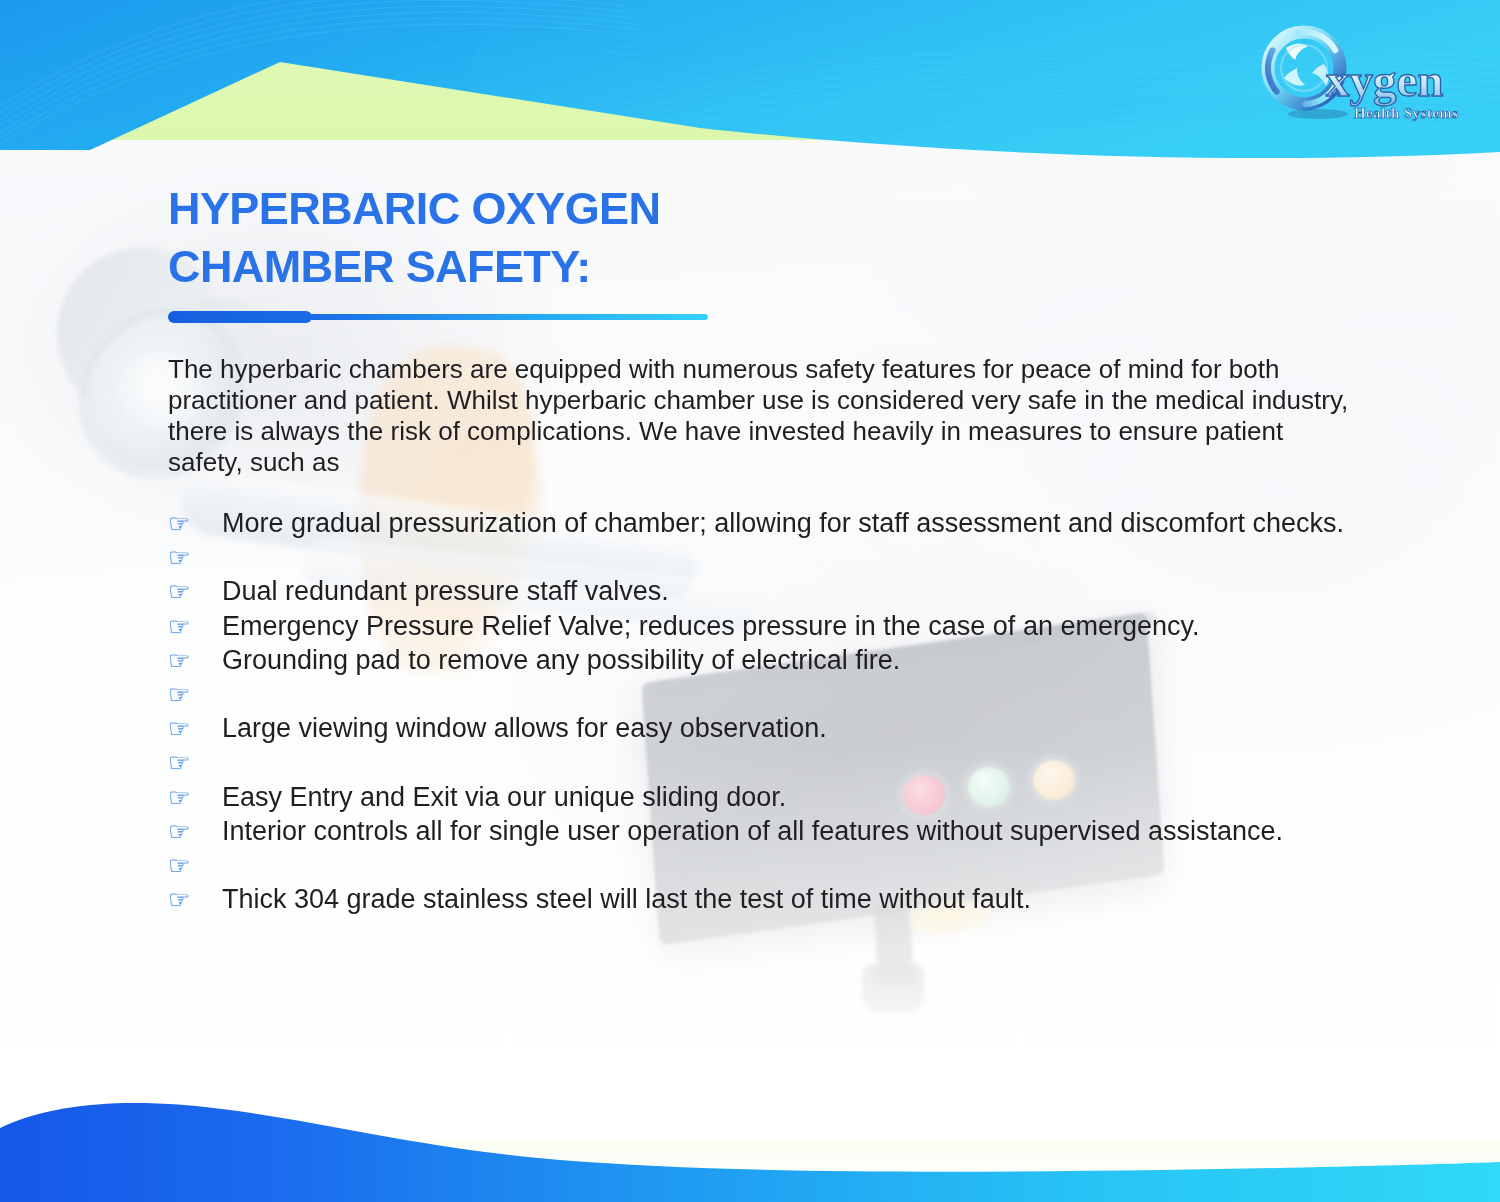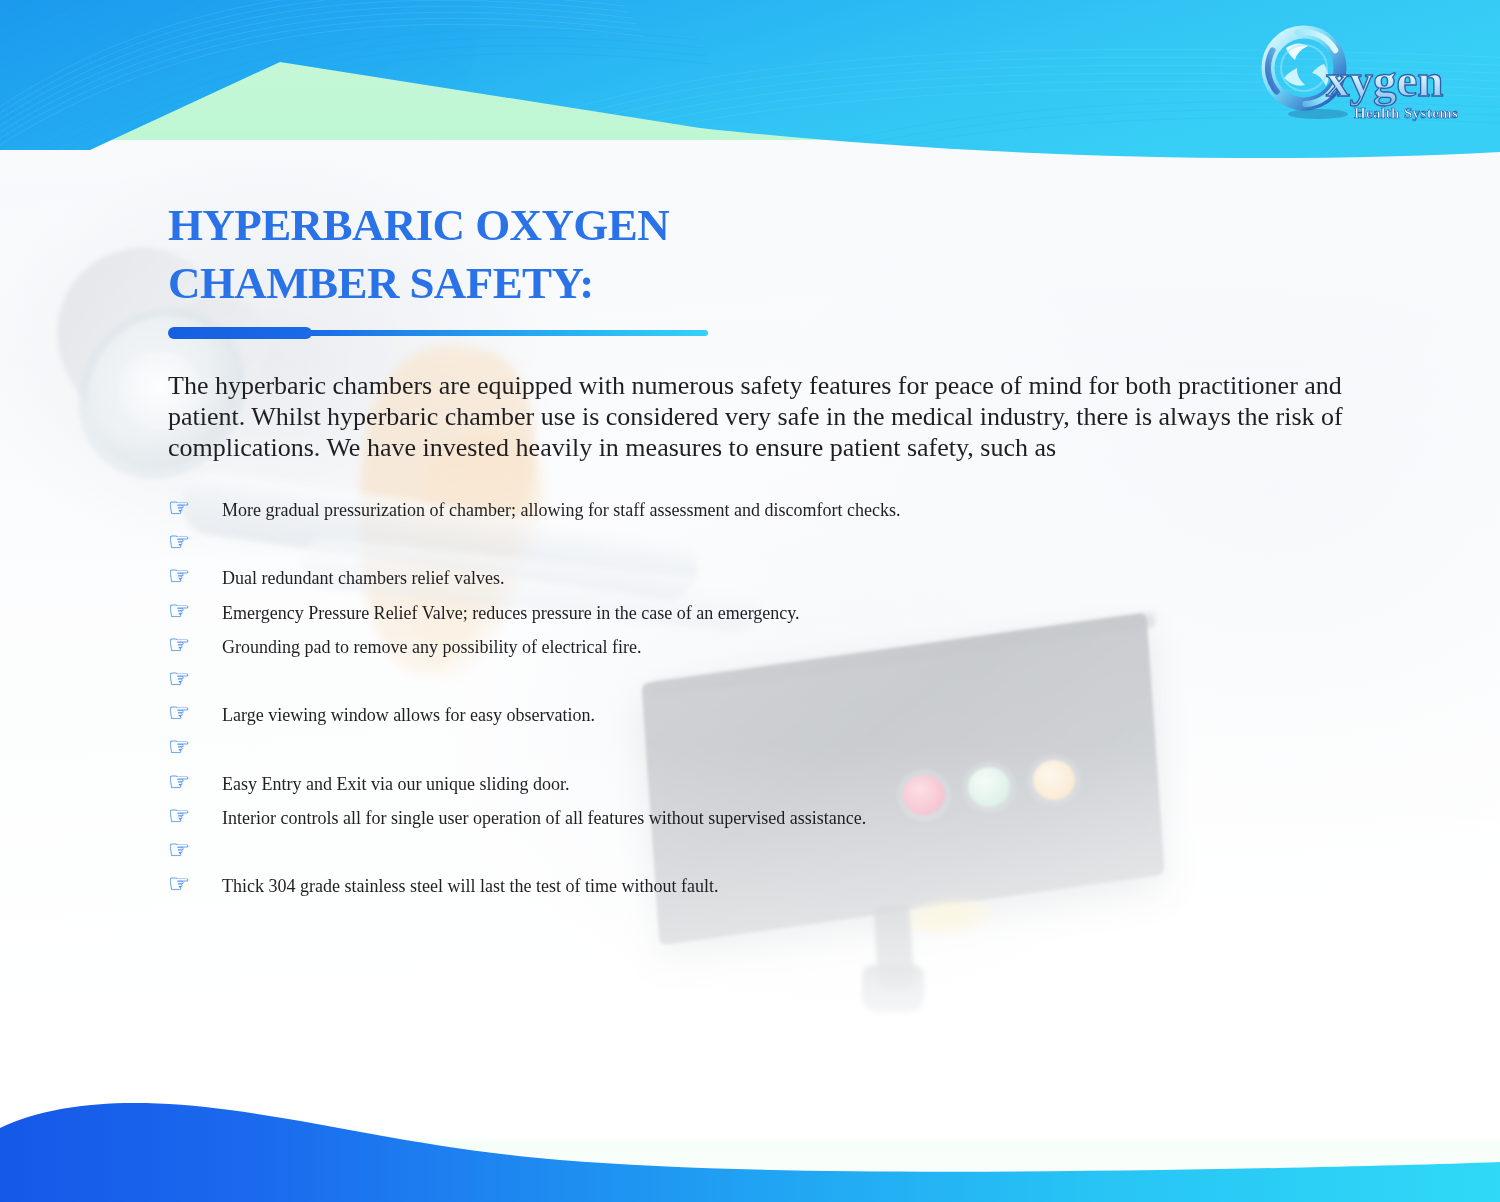--- a/index.html
+++ b/index.html
@@ -8,21 +8,21 @@
     background: #ffffff;
   }
   body {
     font-family: "Liberation Sans", sans-serif;
   }
   #slide {
     position: relative;
     width: 1500px;
     height: 1202px;
     overflow: hidden;
-    background: #86efac;
+    background: #bef264;
   }
 
   
   .bg-photo {
     position: absolute;
     inset: 0;
     overflow: hidden;
     pointer-events: none;
   }
   .bg-wash {
@@ -198,23 +198,22 @@
   .logo {
     position: absolute;
     right: 40px; top: 22px;
     width: 206px; height: 108px;
   }
   .logo svg { display: block; }
 
   
   .content {
     position: absolute;
-    left: 168px; top: 196px;
+    left: 168px; top: 180px;
     width: 1200px;
-    font-family: Liberation Serif, serif;
   }
   .page-title {
     font-size: 45px;
     font-weight: bold;
     line-height: 58px;
     letter-spacing: -0.6px;
     color: #2a72e8;
     margin: 0;
     white-space: pre-line;
   }
@@ -258,21 +257,21 @@
     height: 34.2px;
   }
   .bullet-icon {
     flex: 0 0 54px;
     color: #2a7ae0;
     font-size: 25px;
     line-height: 34px;
     text-shadow: 0 0 1px rgba(42,122,224,0.5);
   }
   .bullet-text {
-    font-size: 18px;
+    font-size: 27px;
     line-height: 34px;
     color: #1f1f22;
     white-space: nowrap;
   }
 
   
   .footer {
     position: absolute;
     left: 0; bottom: 0;
     width: 1500px; height: 130px;
@@ -411,21 +410,21 @@
     <ul class="bullets">
       <li>
         <span class="bullet-icon">☞</span>
         <span class="bullet-text">More gradual pressurization of chamber; allowing for staff assessment and discomfort checks.</span>
       </li>
       <li>
         <span class="bullet-icon">☞</span>
       </li>
       <li>
         <span class="bullet-icon">☞</span>
-        <span class="bullet-text">Dual redundant chambers relief valves.</span>
+        <span class="bullet-text">Dual redundant pressure staff valves.</span>
       </li>
       <li>
         <span class="bullet-icon">☞</span>
         <span class="bullet-text">Emergency Pressure Relief Valve; reduces pressure in the case of an emergency.</span>
       </li>
       <li>
         <span class="bullet-icon">☞</span>
         <span class="bullet-text">Grounding pad to remove any possibility of electrical fire.</span>
       </li>
       <li>

